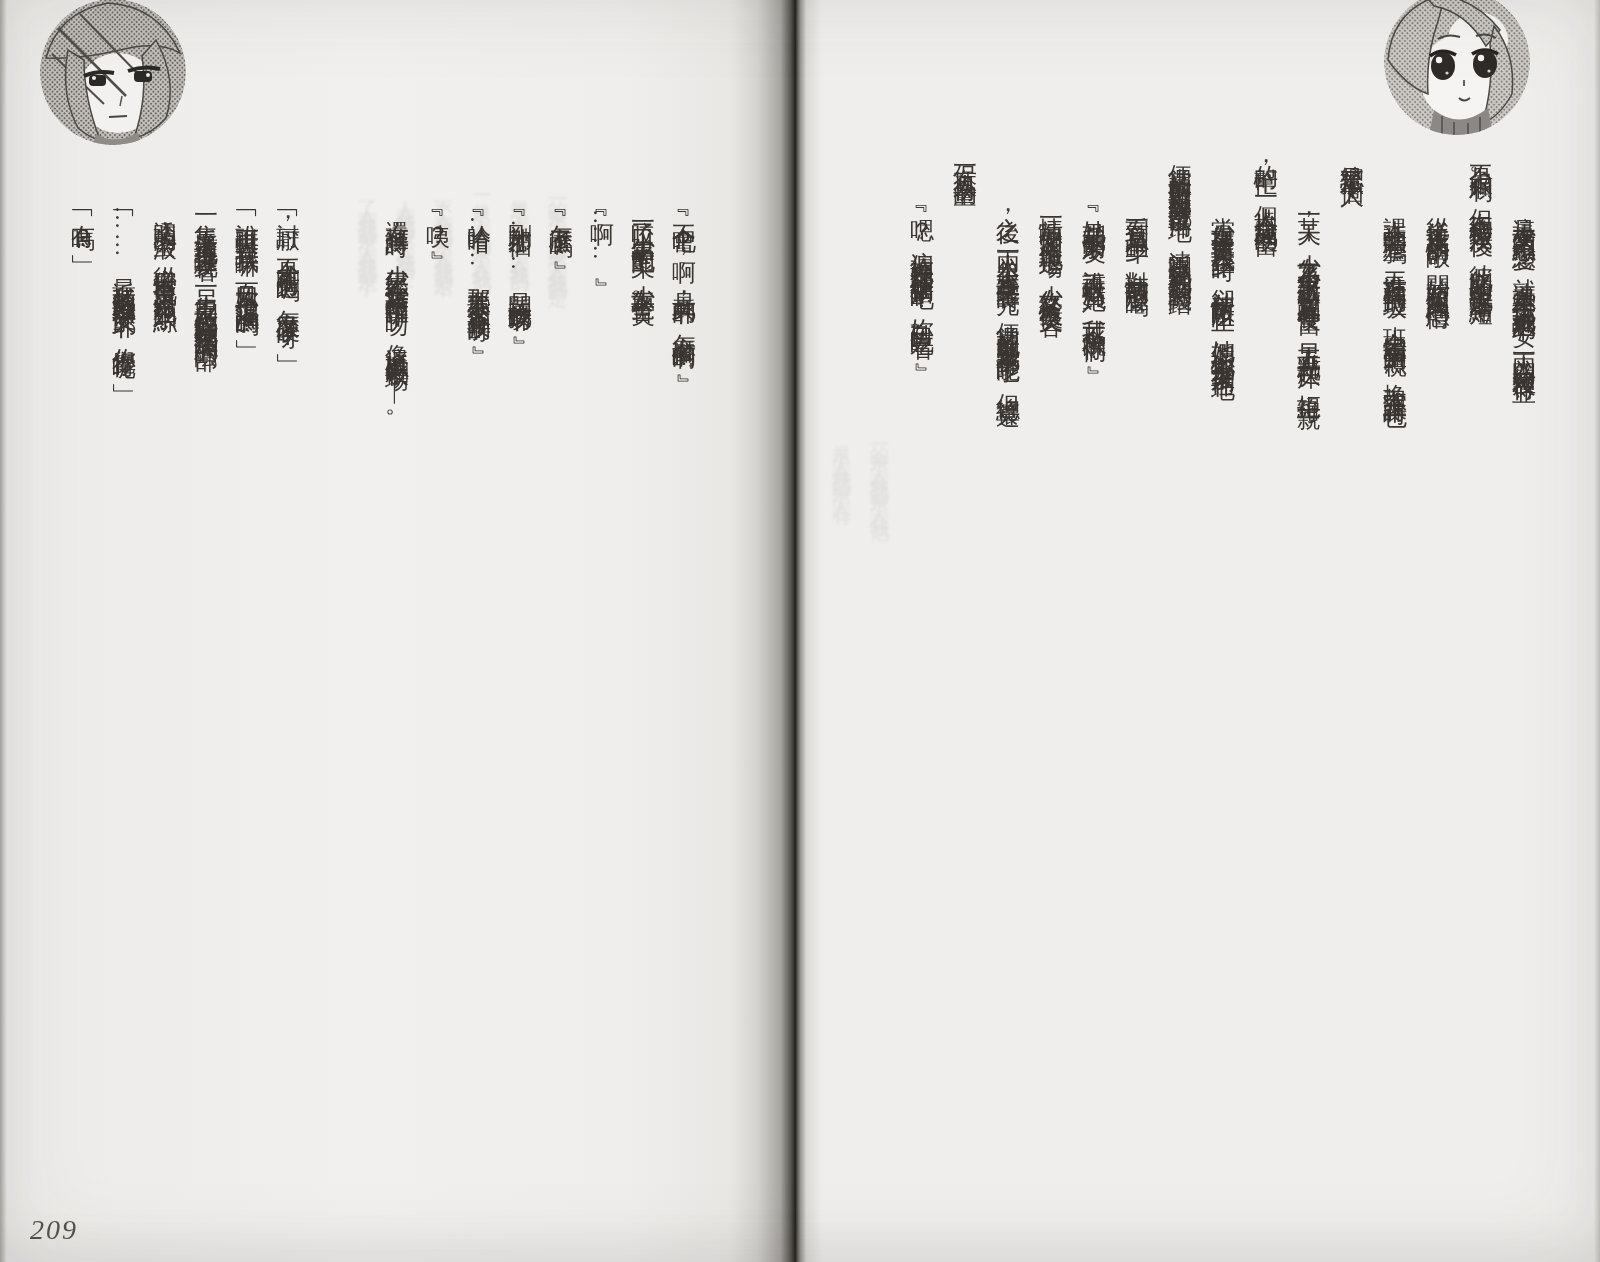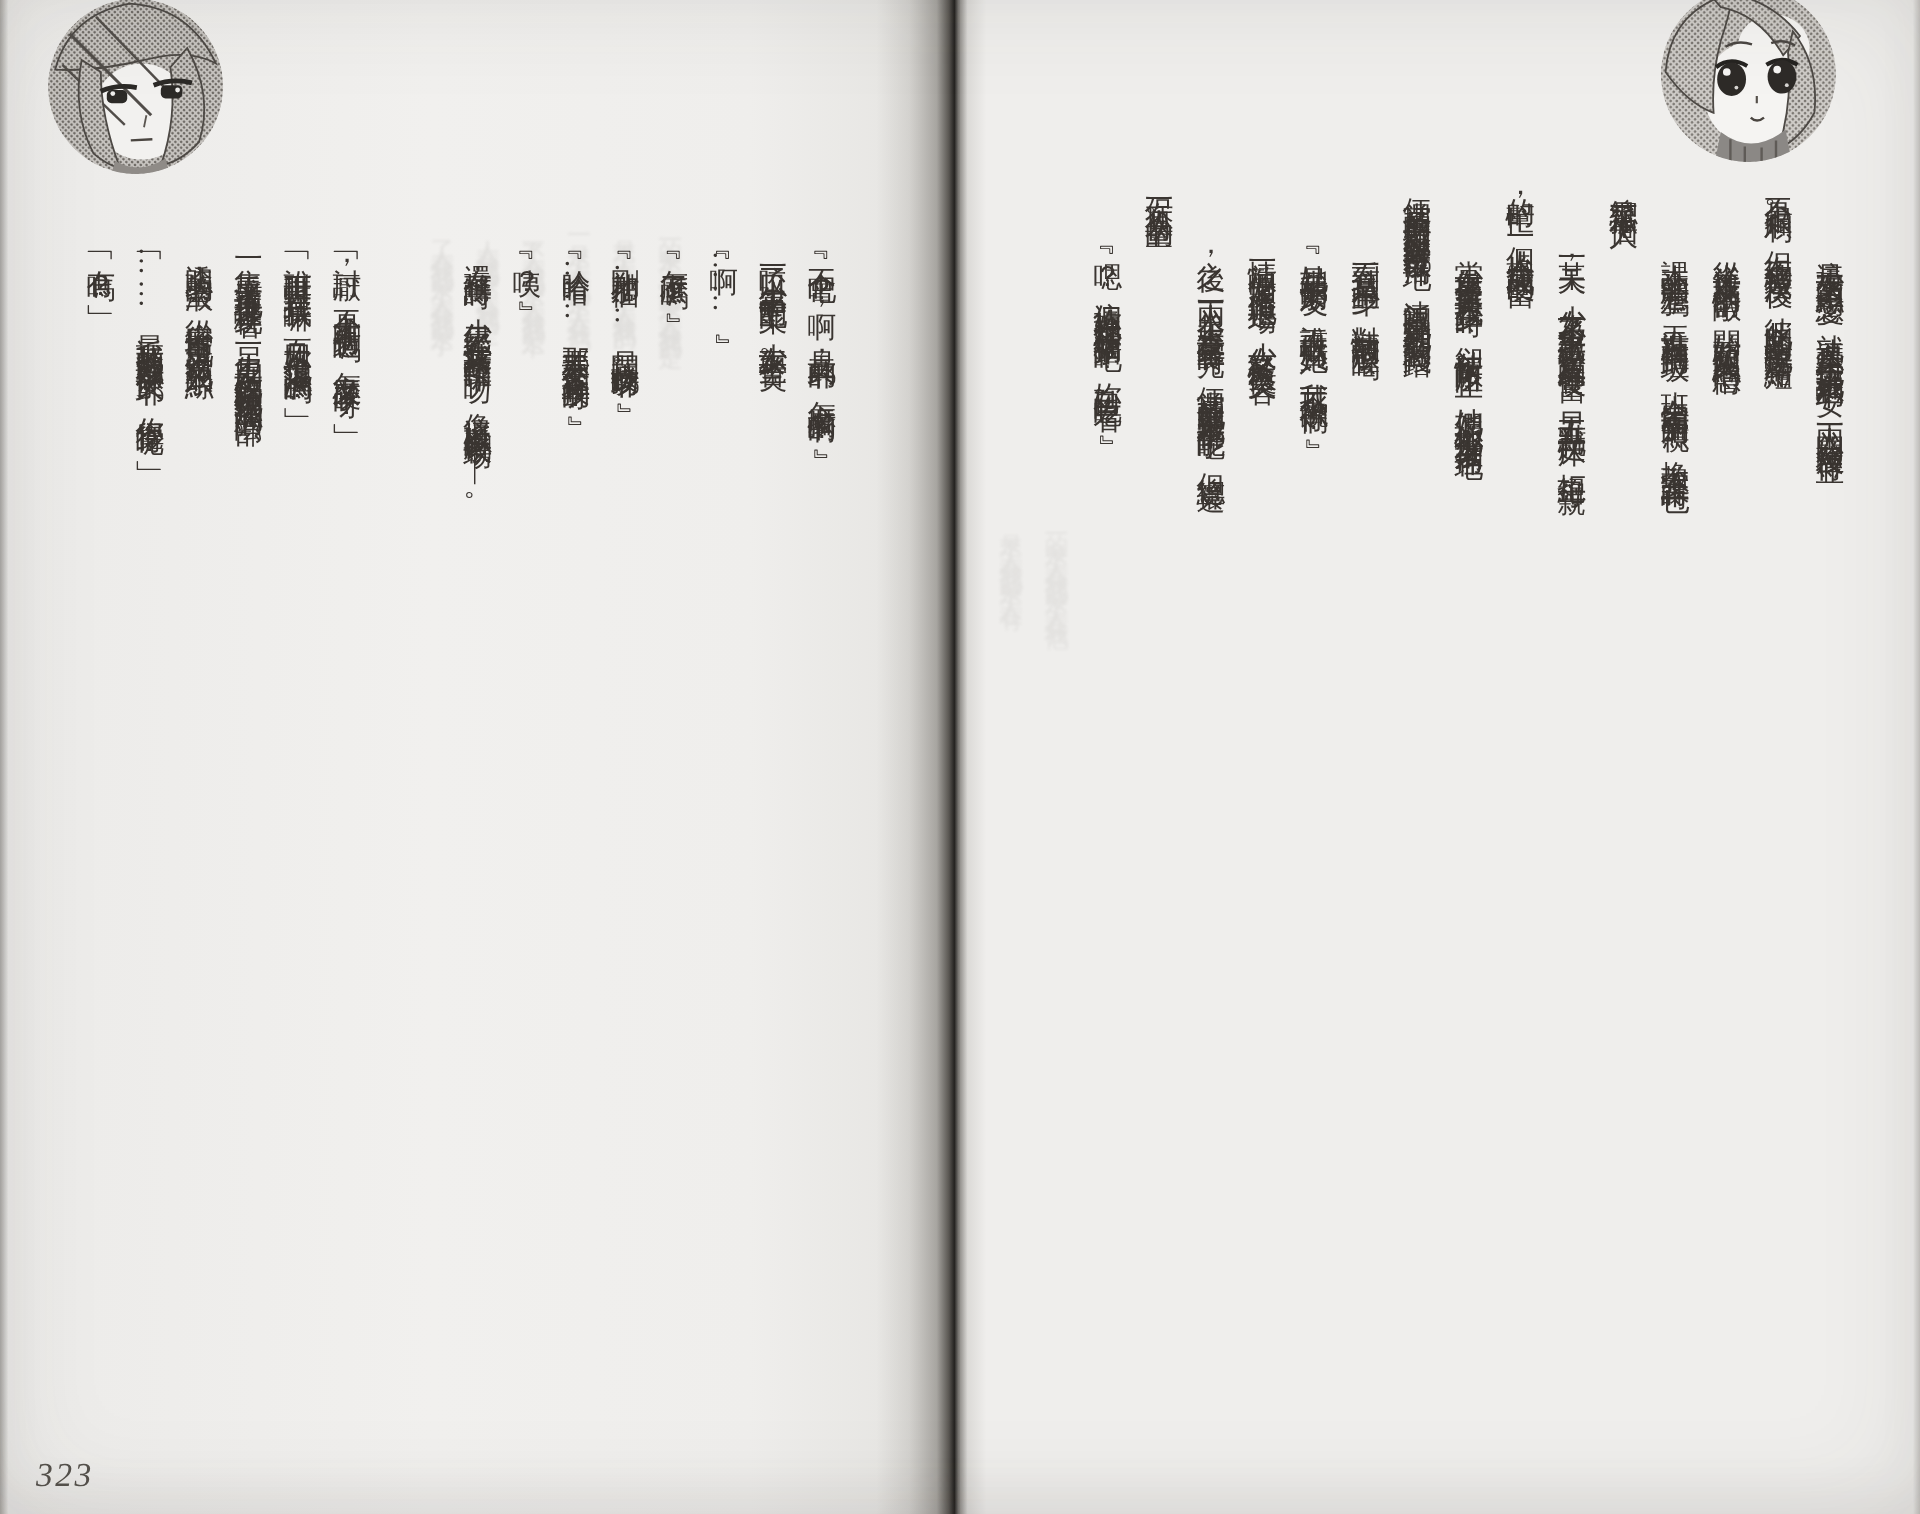--- a/index.html
+++ b/index.html
@@ -104,21 +104,21 @@
         <div class="col indent">『哈哈哈……那要不要來個直接的呀？』</div>
         <div class="col indent">『咦？』</div>
         <div class="col indent break-after">還在驚訝時，少年已經在少女唇邊輕輕印下一吻。像這樣以喜劇收場——。</div>
         <div class="col indent">「討厭，不是才剛射過嗎，怎麼又硬了呀？」</div>
         <div class="col indent">「誰叫世界一直摸我嘛。而且妳不也還濕濕的嗎？」</div>
         <div class="col indent">一隻手臂溫柔地讓世界枕著，另一隻手則好色的觸碰她仍然濕潤的陰部。</div>
         <div class="col indent">透明的蜜液，從蜜壺口拖曳出一條銀色的水絲。</div>
         <div class="col indent">「……最近我的胸部好像變大了耶，你覺得呢？」</div>
         <div class="col indent">「有嗎？」</div>
       </div>
-    <div class="page-num pn-left">323</div>
+    <div class="page-num pn-left">209</div>
   </div>
 
   <div class="page page-right">
     <svg class="portrait portrait-right" width="150" height="150" viewBox="0 0 150 150">
       <defs>
         <pattern id="toneB" width="3.6" height="3.6" patternUnits="userSpaceOnUse" patternTransform="rotate(45)">
           <rect width="3.6" height="3.6" fill="#cdcac6"></rect>
           <circle cx="1.8" cy="1.8" r="1" fill="#75716c"></circle>
         </pattern>
         <clipPath id="clipR">

